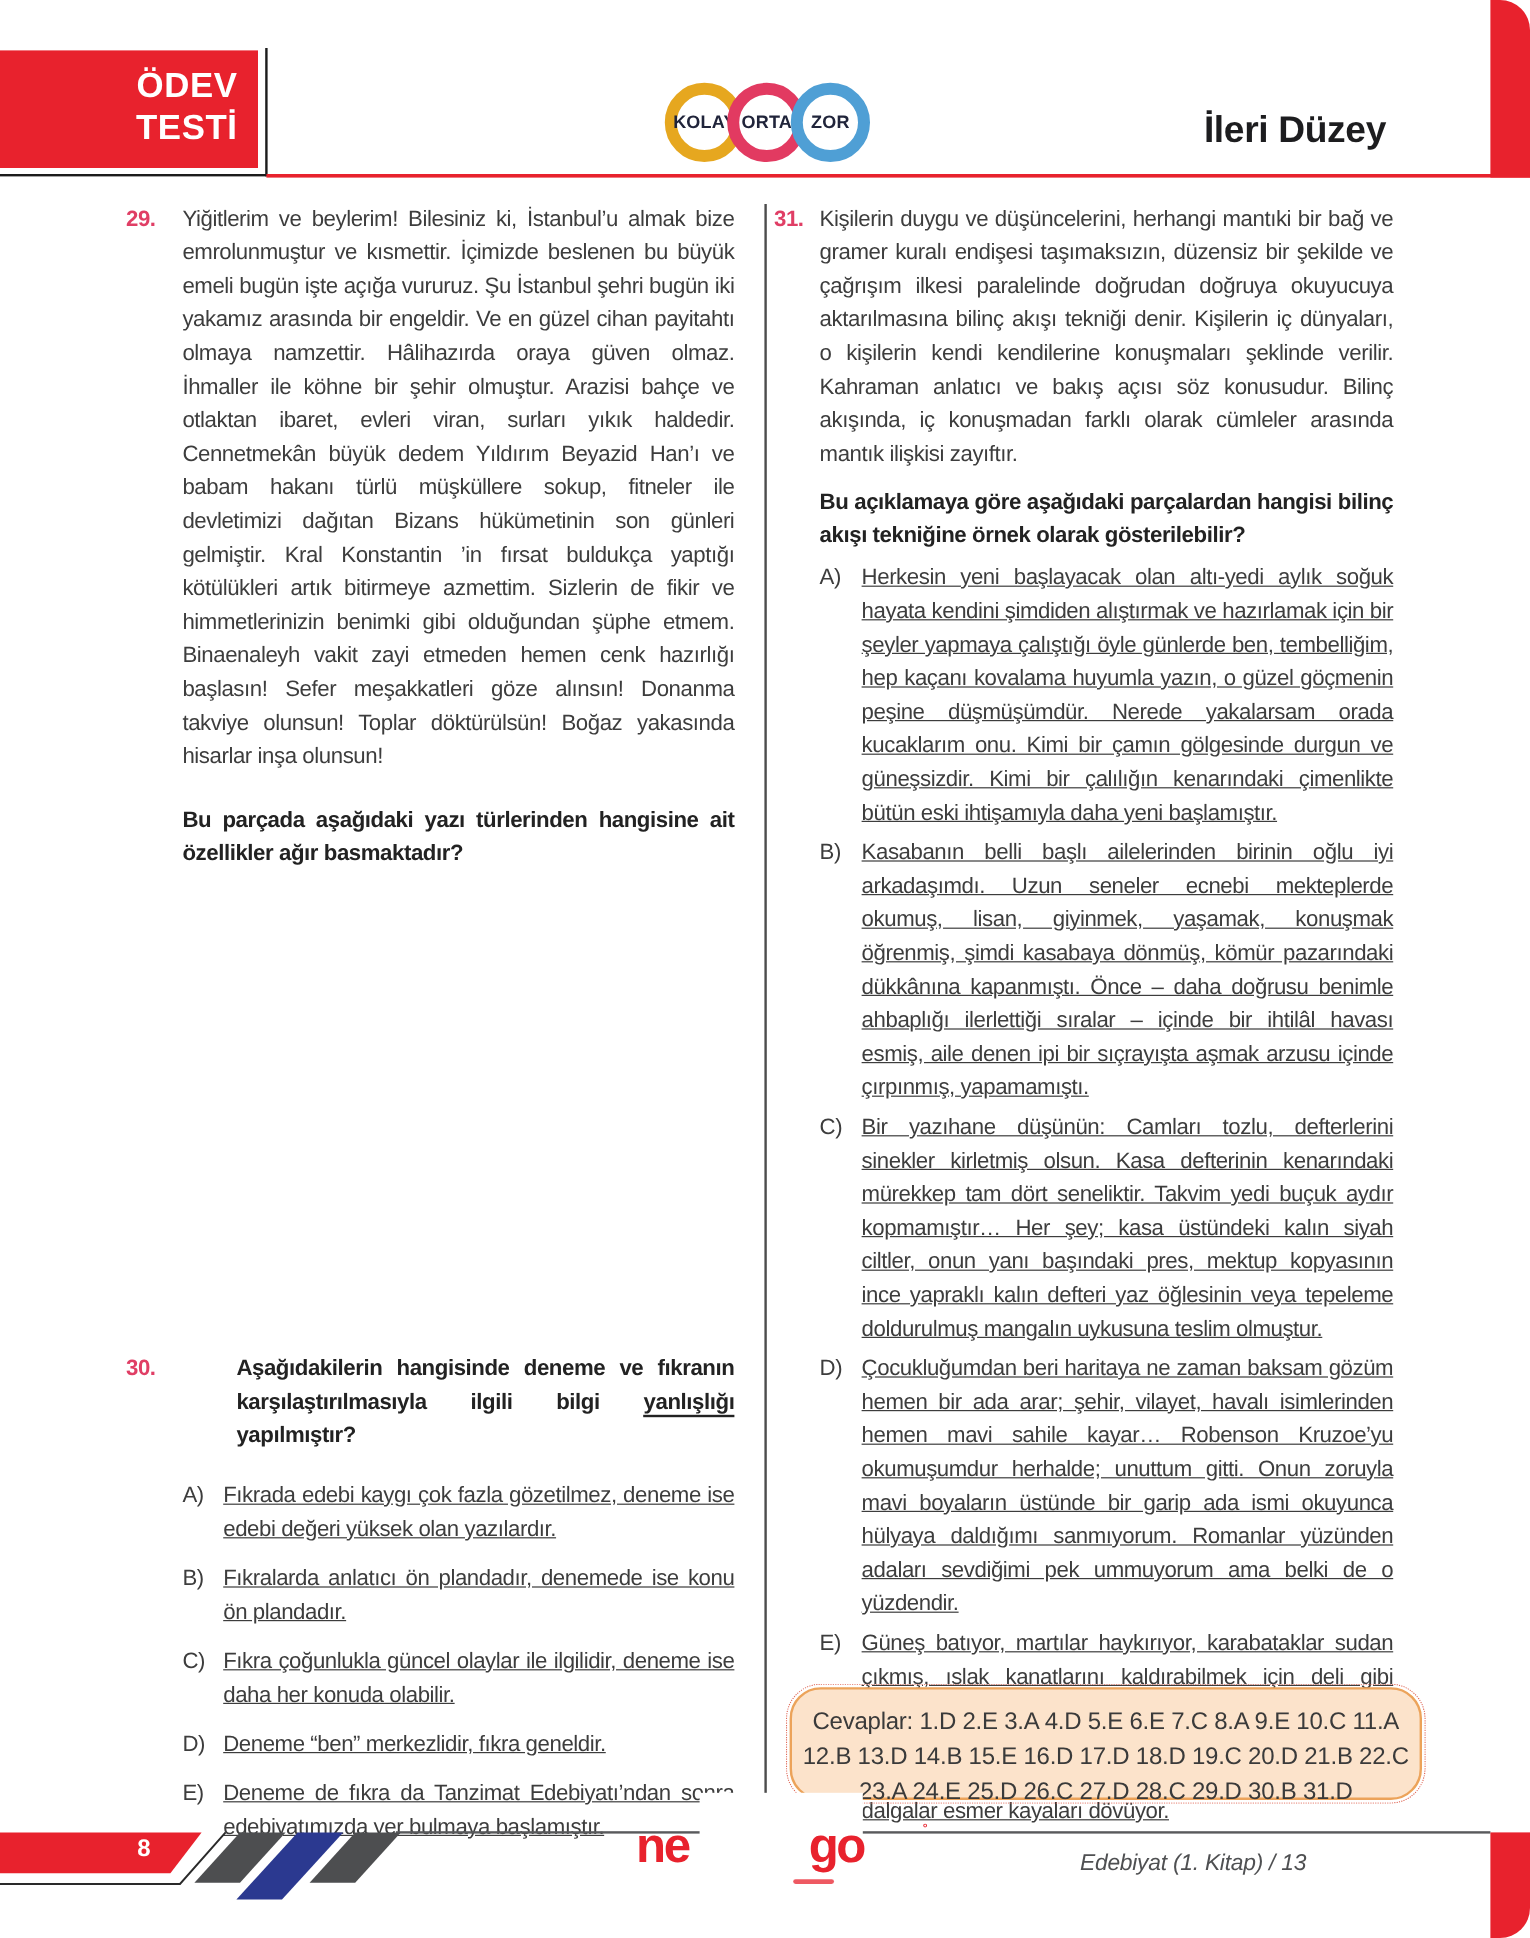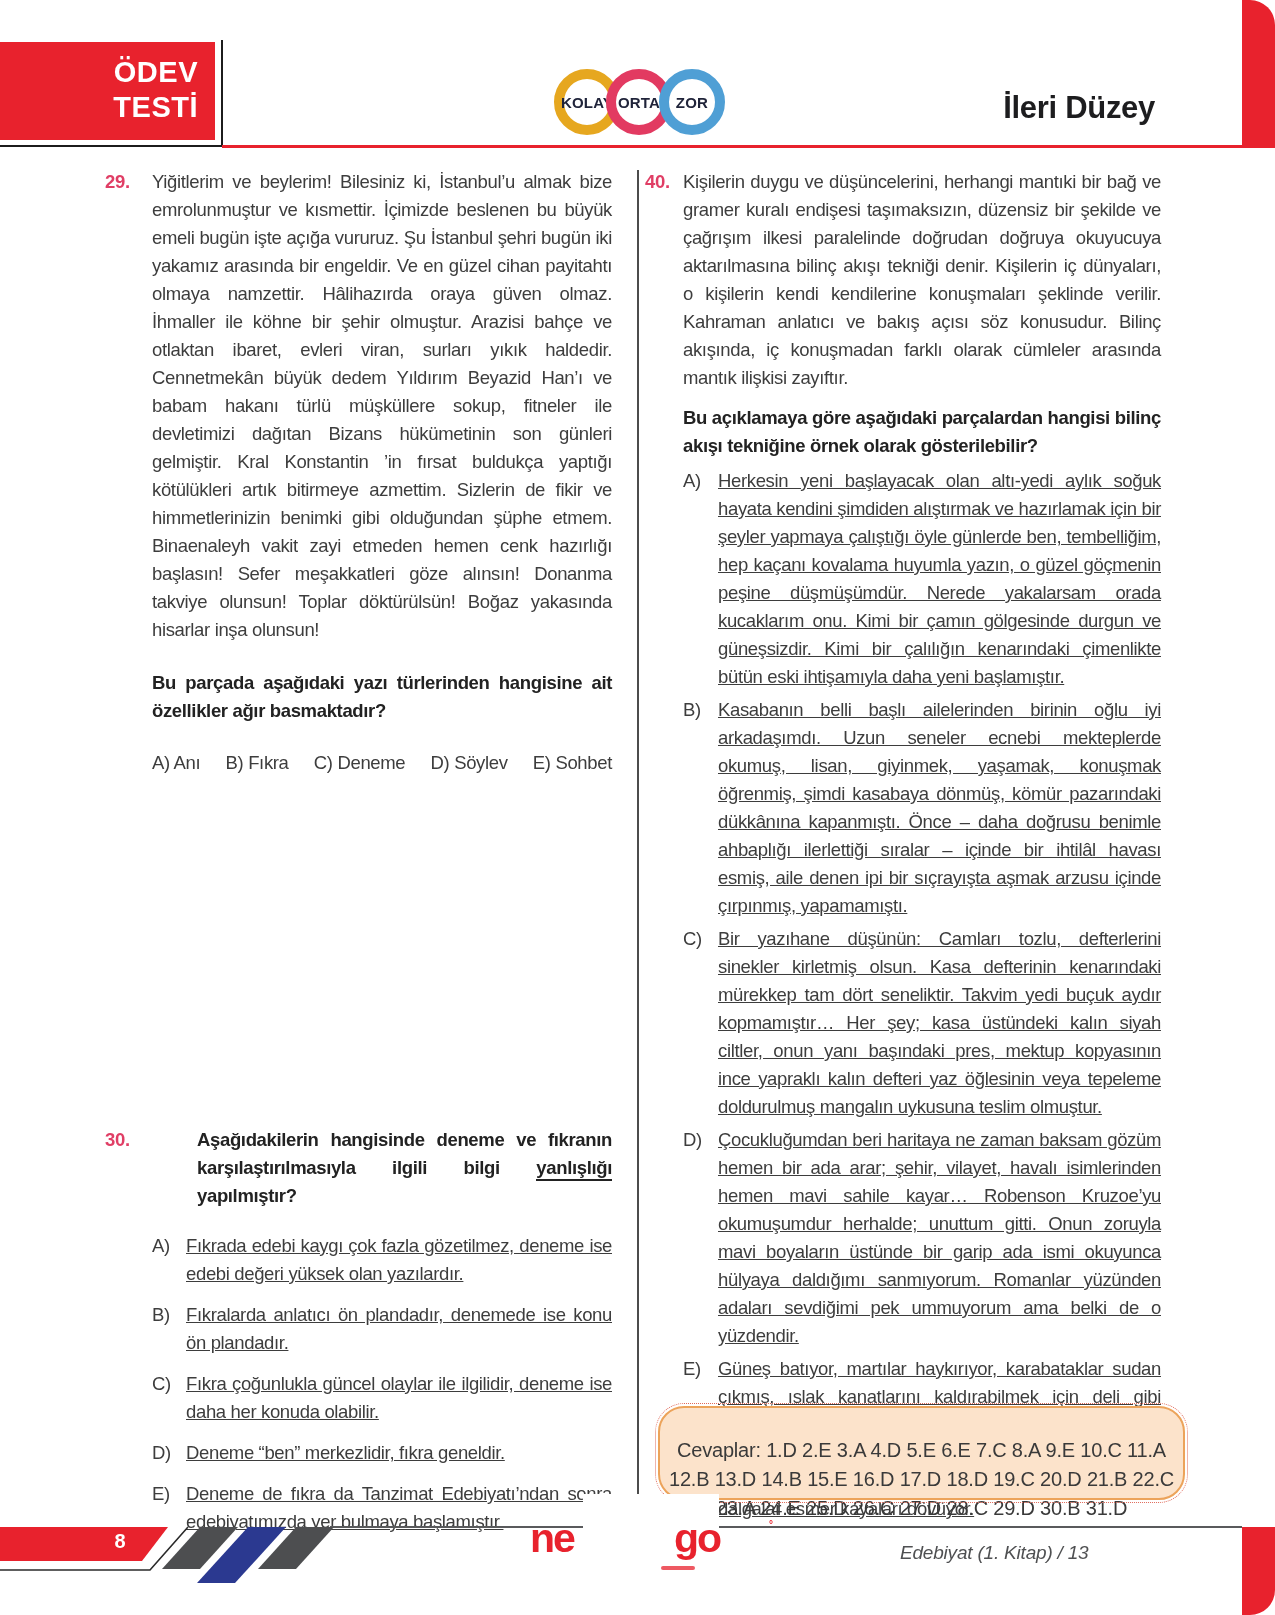--- a/index.html
+++ b/index.html
@@ -62,21 +62,21 @@
   .opt-text { flex:1; text-align:justify; color:#3d3d3d;text-decoration:underline; }
   #q30-block .opts { margin-top:22px; }
   #q31-block .opts { margin-top:7px; }
 
   
   .answers {
     position:absolute; left:658px; top:1406px; width:527px; height:94px;
     background:#fce3cb; border:2px solid #eca35a; border-radius:26px;
     outline:1px dotted #e06a5a; outline-offset:2px;
     text-align:center; font-size:20px; line-height:29px; color:#3a3a3a;
-    padding-top:28px; letter-spacing:-.2px;
+    padding-top:13px; letter-spacing:-.2px;
   }
 
   
   .footer-rule { position:absolute; left:330px; top:1526px; width:912px; height:2px; background:#595a5c; }
   .footer-deco { position:absolute; left:0; top:1525px; }
   .page-num {
     position:absolute; left:96px; top:1530px; width:48px; text-align:center;
     color:#ffffff; font-size:20px; font-weight:600;
   }
   .logo {
@@ -119,27 +119,20 @@
   </div>
 
   <div class="level">İleri Düzey</div>
 
   <div class="col-divider"></div>
 
   <div class="qblock" id="q29-block">
     <span class="q-num">29.</span>
     <p class="passage">Yiğitlerim ve beylerim! Bilesiniz ki, İstanbul’u almak bize emrolunmuştur ve kısmettir. İçimizde beslenen bu büyük emeli bugün işte açığa vururuz. Şu İstanbul şehri bugün iki yakamız arasında bir engeldir. Ve en güzel cihan payitahtı olmaya namzettir. Hâlihazırda oraya güven olmaz. İhmaller ile köhne bir şehir olmuştur. Arazisi bahçe ve otlaktan ibaret, evleri viran, surları yıkık haldedir. Cennetmekân büyük dedem Yıldırım Beyazid Han’ı ve babam hakanı türlü müşküllere sokup, fitneler ile devletimizi dağıtan Bizans hükümetinin son günleri gelmiştir. Kral Konstantin ’in fırsat buldukça yaptığı kötülükleri artık bitirmeye azmettim. Sizlerin de fikir ve himmetlerinizin benimki gibi olduğundan şüphe etmem. Binaenaleyh vakit zayi etmeden hemen cenk hazırlığı başlasın! Sefer meşakkatleri göze alınsın! Donanma takviye olunsun! Toplar döktürülsün! Boğaz yakasında hisarlar inşa olunsun!</p>
     <p class="stem">Bu parçada aşağıdaki yazı türlerinden hangisine ait özellikler ağır basmaktadır?</p>
-    <div class="opts-inline">
-      <span><span>A)</span> <span>Anı</span></span>
-      <span><span>B)</span> <span>Fıkra</span></span>
-      <span><span>C)</span> <span>Deneme</span></span>
-      <span><span>D)</span> <span>Söylev</span></span>
-      <span><span>E)</span> <span>Sohbet</span></span>
-    </div>
   </div>
 
   <div class="qblock" id="q30-block">
     <span class="q-num">30.</span>
     <p class="stem" style="margin-top:0;margin-left:45px;"><span>Aşağıdakilerin hangisinde deneme ve fıkranın karşılaştırılmasıyla ilgili bilgi </span><span class="u">yanlışlığı</span><span> yapılmıştır?</span></p>
     <div class="opts">
       <div class="opt">
         <span class="opt-letter">A)</span>
         <div class="opt-text">Fıkrada edebi kaygı çok fazla gözetilmez, deneme ise edebi değeri yüksek olan yazılardır.</div>
       </div>
@@ -156,21 +149,21 @@
         <div class="opt-text">Deneme “ben” merkezlidir, fıkra geneldir.</div>
       </div>
       <div class="opt">
         <span class="opt-letter">E)</span>
         <div class="opt-text">Deneme de fıkra da Tanzimat Edebiyatı’ndan sonra edebiyatımızda yer bulmaya başlamıştır.</div>
       </div>
     </div>
   </div>
 
   <div class="qblock" id="q31-block">
-    <span class="q-num">40.</span>
+    <span class="q-num">31.</span>
     <p class="passage">Kişilerin duygu ve düşüncelerini, herhangi mantıki bir bağ ve gramer kuralı endişesi taşımaksızın, düzensiz bir şekilde ve çağrışım ilkesi paralelinde doğrudan doğruya okuyucuya aktarılmasına bilinç akışı tekniği denir. Kişilerin iç dünyaları, o kişilerin kendi kendilerine konuşmaları şeklinde verilir. Kahraman anlatıcı ve bakış açısı söz konusudur. Bilinç akışında, iç konuşmadan farklı olarak cümleler arasında mantık ilişkisi zayıftır.</p>
     <p class="stem">Bu açıklamaya göre aşağıdaki parçalardan hangisi bilinç akışı tekniğine örnek olarak gösterilebilir?</p>
     <div class="opts">
       <div class="opt">
         <span class="opt-letter">A)</span>
         <div class="opt-text">Herkesin yeni başlayacak olan altı-yedi aylık soğuk hayata kendini şimdiden alıştırmak ve hazırlamak için bir şeyler yapmaya çalıştığı öyle günlerde ben, tembelliğim, hep kaçanı kovalama huyumla yazın, o güzel göçmenin peşine düşmüşümdür. Nerede yakalarsam orada kucaklarım onu. Kimi bir çamın gölgesinde durgun ve güneşsizdir. Kimi bir çalılığın kenarındaki çimenlikte bütün eski ihtişamıyla daha yeni başlamıştır.</div>
       </div>
       <div class="opt">
         <span class="opt-letter">B)</span>
         <div class="opt-text">Kasabanın belli başlı ailelerinden birinin oğlu iyi arkadaşımdı. Uzun seneler ecnebi mekteplerde okumuş, lisan, giyinmek, yaşamak, konuşmak öğrenmiş, şimdi kasabaya dönmüş, kömür pazarındaki dükkânına kapanmıştı. Önce – daha doğrusu benimle ahbaplığı ilerlettiği sıralar – içinde bir ihtilâl havası esmiş, aile denen ipi bir sıçrayışta aşmak arzusu içinde çırpınmış, yapamamıştı.</div>

